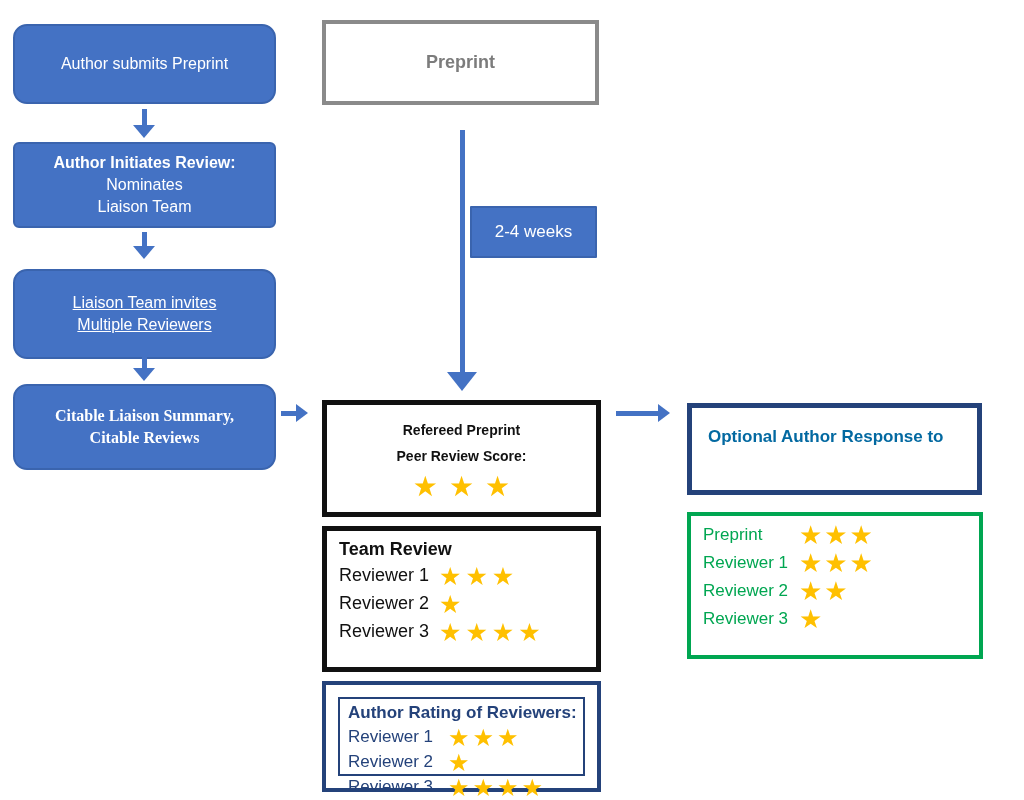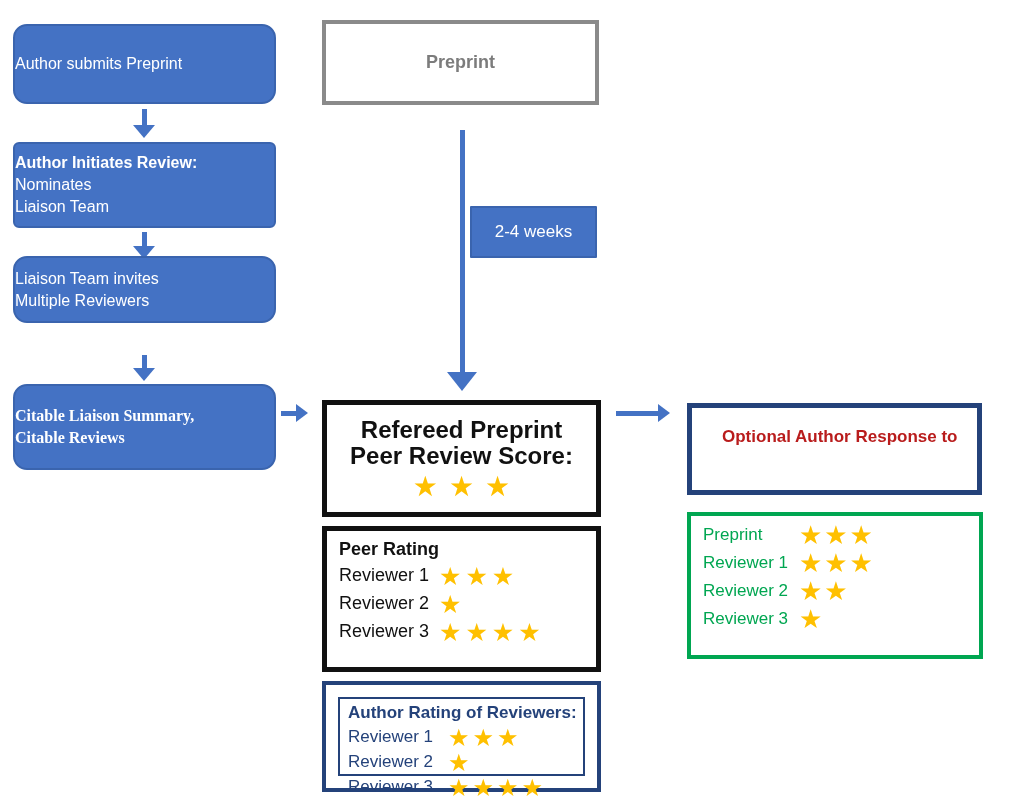--- a/index.html
+++ b/index.html
@@ -5,21 +5,21 @@
   html,body { margin:0; padding:0; background:#ffffff; }
   .canvas {
     position:relative; width:1024px; height:800px; background:#ffffff;
     font-family:"Liberation Sans", sans-serif; overflow:hidden;
   }
   
   .bluebox {
     position:absolute; left:13px; width:263px; box-sizing:border-box;
     background:#4472C4; border:2px solid #3A64AE; border-radius:14px;
     color:#ffffff; display:flex; flex-direction:column; justify-content:center;
-    align-items:flex-start; text-align:center; font-size:16px; line-height:22px;
+    align-items:center; text-align:center; font-size:16px; line-height:22px;
   }
   .bluebox .bold { font-weight:bold; }
   
   .arrow-down { position:absolute; display:flex; flex-direction:column; align-items:center; }
   .arrow-down .shaft { width:5px; background:#4472C4; flex:1; }
   .arrow-down .head {
     width:0; height:0; border-left:11px solid transparent;
     border-right:11px solid transparent; border-top:13px solid #4472C4;
   }
   
@@ -47,21 +47,21 @@
   .weeks-box {
     position:absolute; left:470px; top:206px; width:127px; height:52px; box-sizing:border-box;
     background:#4472C4; border:2px solid #3A64AE; border-radius:1px; z-index:2;
     display:flex; justify-content:center; align-items:center; color:#ffffff; font-size:17px;
   }
   
   .refereed-box {
     position:absolute; left:322px; top:400px; width:279px; height:117px; box-sizing:border-box;
     background:#ffffff; border:5px solid #111111; text-align:center; padding-top:12px;
   }
-  .refereed-box .ref-line { font-weight:bold; font-size:24px; line-height:26px; color:#111111; }
+  .refereed-box .ref-line { font-weight:bold; font-size:14px; line-height:26px; color:#111111; }
   .stars { color:#FFC000; font-family:"DejaVu Sans", sans-serif; }
   .ref-stars { font-size:28px; line-height:32px; letter-spacing:11px; padding-left:11px; display:block; margin-top:2px; }
   
   .peer-box {
     position:absolute; left:322px; top:526px; width:279px; height:146px; box-sizing:border-box;
     background:#ffffff; border:5px solid #111111; padding:5px 0 0 12px;
     font-size:18px; line-height:26px; color:#111111;
   }
   .peer-box .title { font-weight:bold; }
   .row-label { display:inline-block; }
@@ -75,22 +75,22 @@
   .author-inner {
     border:2px solid #24427A; height:100%; box-sizing:border-box; padding:2px 0 0 8px;
     color:#24427A; font-size:17px; line-height:24px;
   }
   .author-inner .title { font-weight:bold; }
   .author-inner .row-label { width:100px; }
   .author-inner .inline-stars { font-size:24px; letter-spacing:3px; vertical-align:-4px; }
   
   .response-box {
     position:absolute; left:687px; top:403px; width:295px; height:92px; box-sizing:border-box;
-    background:#ffffff; border:5px solid #24427A; padding:16px 0 0 30px;
-    color:#b91c1c; font-weight:bold; font-size:17px; line-height:25px;
+    background:#ffffff; border:5px solid #24427A; padding:16px 0 0 16px;
+    color:#0369a1; font-weight:bold; font-size:17px; line-height:25px;
   }
   
   .reader-box {
     position:absolute; left:687px; top:512px; width:296px; height:147px; box-sizing:border-box;
     background:#ffffff; border:4px solid #00A651; padding:5px 0 0 12px;
     color:#00A651; font-size:17px;
   }
   .reader-box .title { font-weight:bold; line-height:24px; }
   .reader-box .row { line-height:27px; }
   .reader-box .row-label { width:96px; }
@@ -114,21 +114,21 @@
     <div class="bold">Author Initiates Review:</div>
     <div>Nominates</div>
     <div>Liaison Team</div>
   </div>
 
   <div class="arrow-down" style="left:133px;top:232px;width:22px;height:27px;">
     <div class="shaft"></div>
     <div class="head"></div>
   </div>
 
-  <div class="bluebox" style="top:256px;height:67px;">
+  <div class="bluebox" style="top:269px;height:90px;text-decoration:underline;">
     <div>Liaison Team invites</div>
     <div>Multiple Reviewers</div>
   </div>
 
   <div class="arrow-down" style="left:133px;top:355px;width:22px;height:26px;">
     <div class="shaft"></div>
     <div class="head"></div>
   </div>
 
   <div class="bluebox" style="top:384px;height:86px;font-family:Liberation Serif, serif;">
@@ -159,21 +159,21 @@
     <div class="ref-line">Peer Review Score:</div>
     <span class="stars ref-stars">★★★</span>
   </div>
 
   <div class="arrow-right" style="left:616px;top:404px;width:54px;height:18px;">
     <div class="shaft"></div>
     <div class="head"></div>
   </div>
 
   <div class="peer-box">
-    <div class="title">Peer Rating</div>
+    <div class="title">Team Review</div>
     <div>
       <span class="row-label">Reviewer 1</span><span class="stars inline-stars">★★★</span>
     </div>
     <div>
       <span class="row-label">Reviewer 2</span><span class="stars inline-stars">★</span>
     </div>
     <div>
       <span class="row-label">Reviewer 3</span><span class="stars inline-stars">★★★★</span>
     </div>
   </div>

